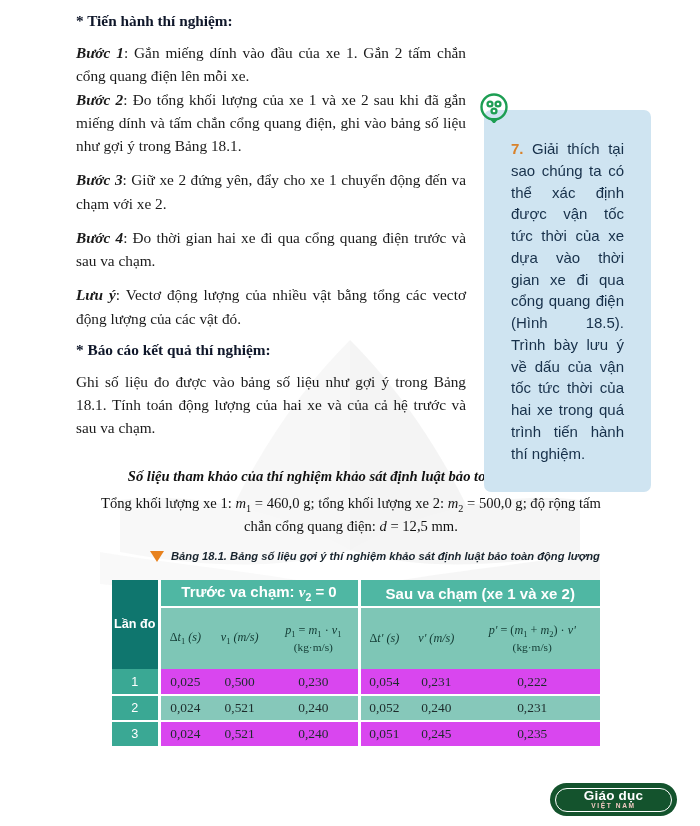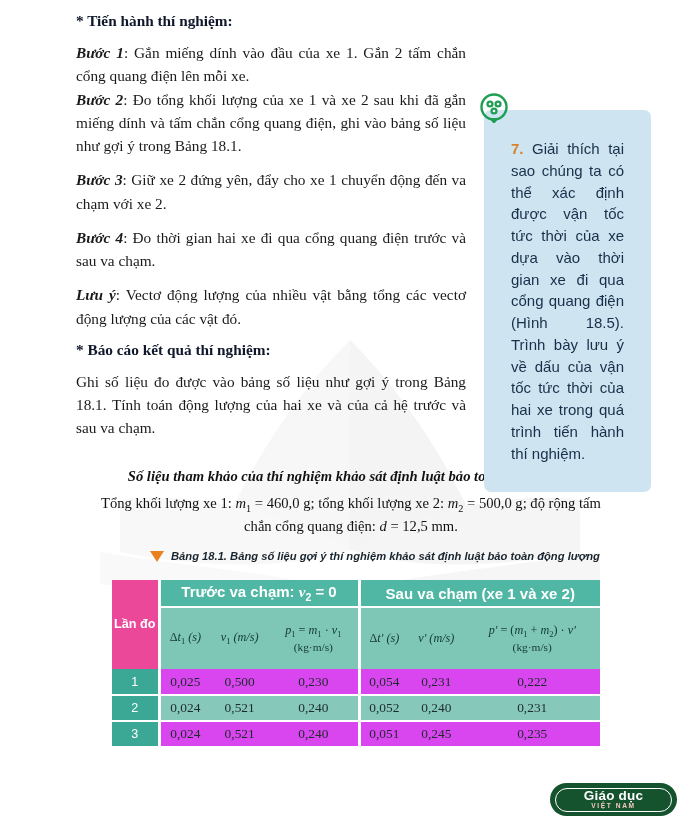--- a/index.html
+++ b/index.html
@@ -143,21 +143,21 @@
     position: absolute;
     left: 112px; top: 580px;
     width: 488px;
     border-collapse: collapse;
     z-index: 3;
   }
   #exp-table td, #exp-table th { padding: 0; }
 
   .c-lan {
     width: 47px;
-    background: #ec4899;
+    background: #0f766e;
     color: #ffffff;
     font-family: "Liberation Sans", sans-serif;
     font-weight: bold;
     font-size: 12.6px;
     text-align: center;
     vertical-align: middle;
     line-height: 1.28;
     border-right: 3px solid #ffffff;
   }
   .grp-head {

